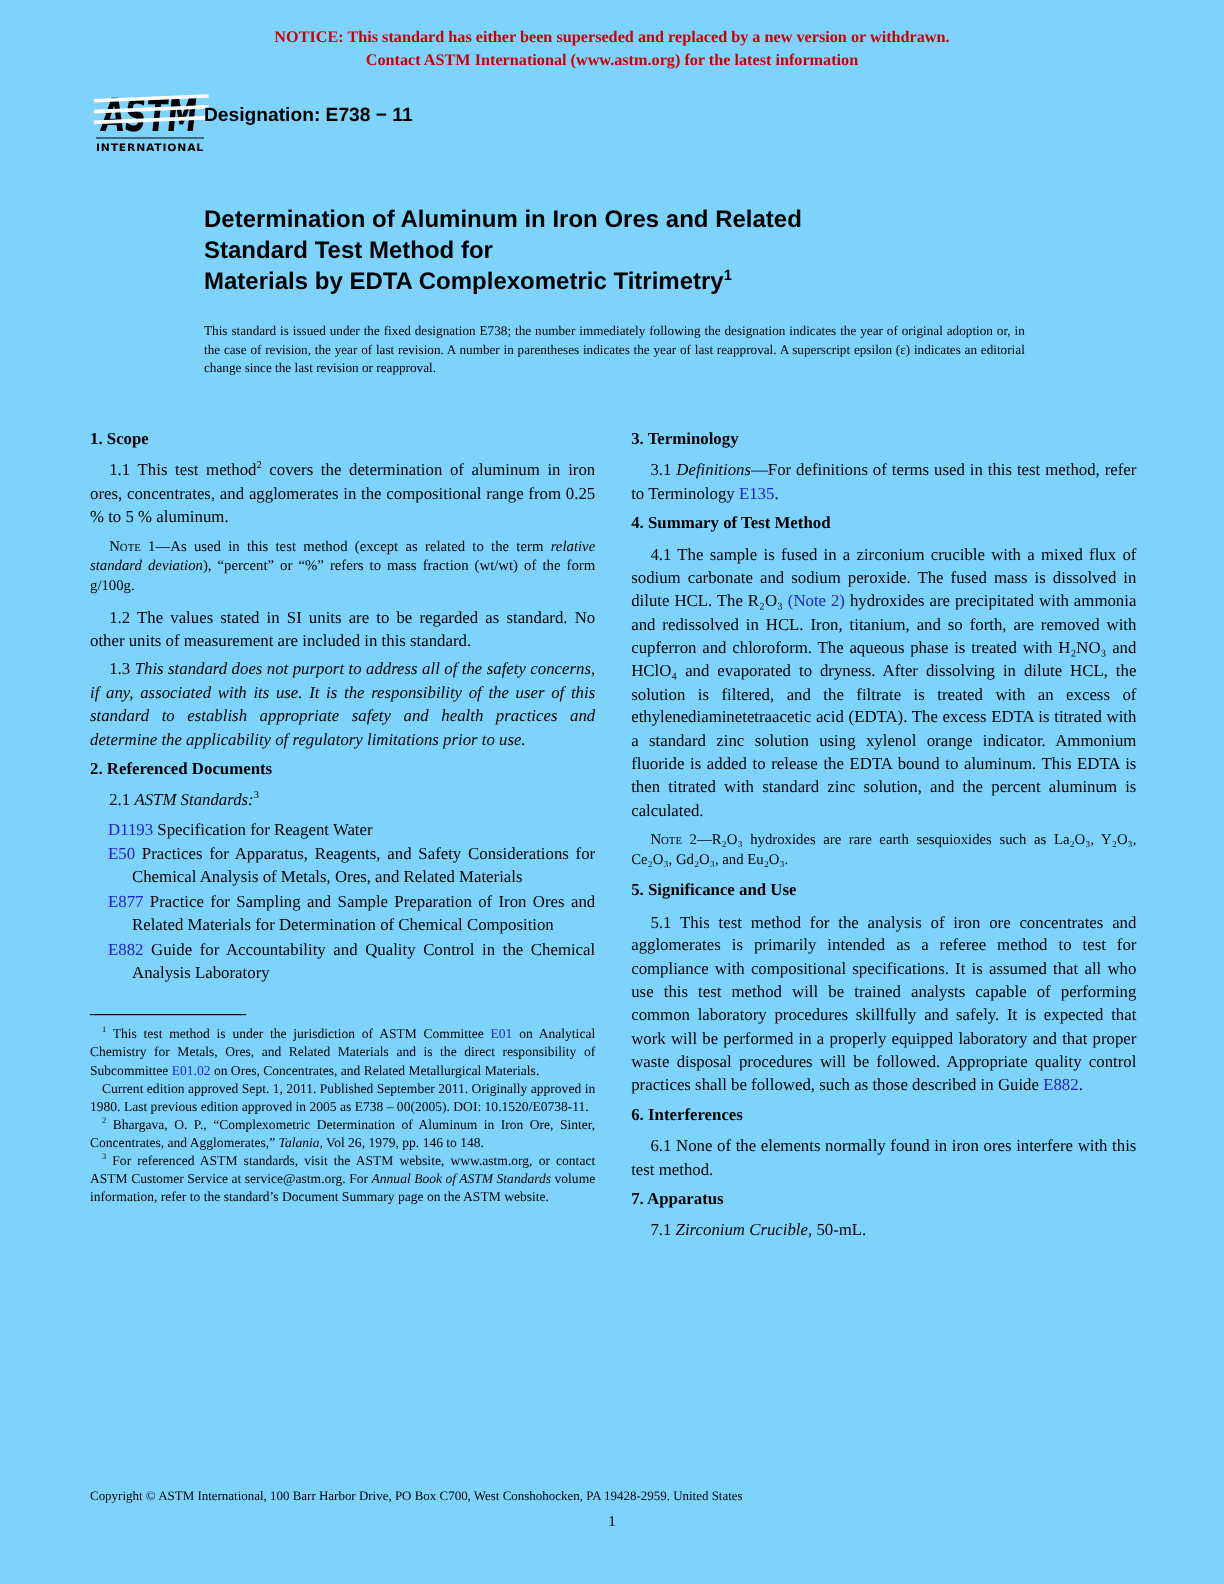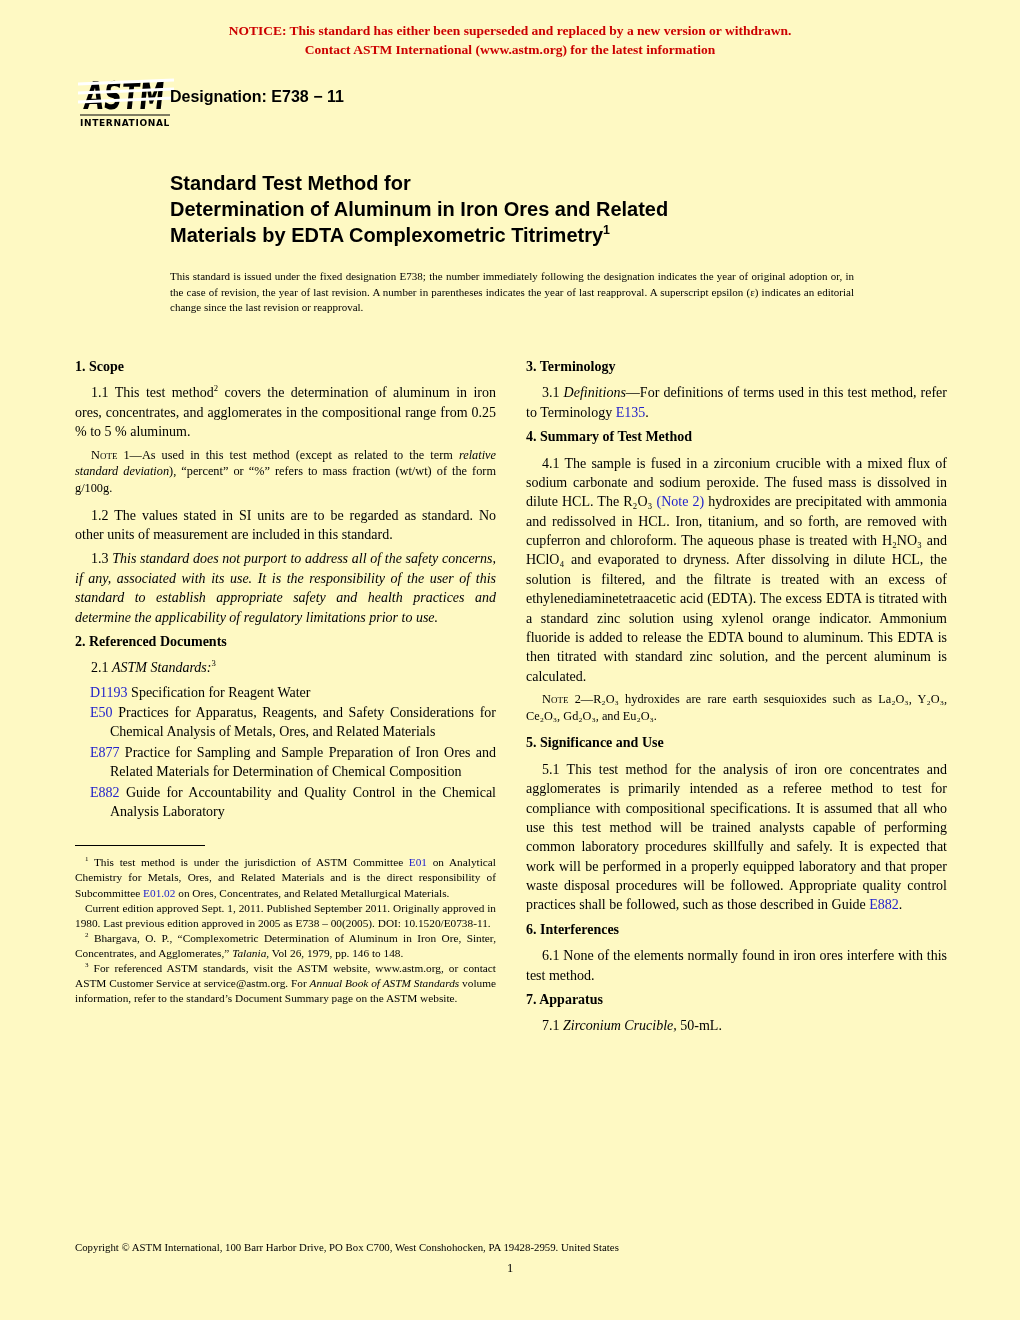--- a/index.html
+++ b/index.html
@@ -1,19 +1,19 @@
 <!DOCTYPE html>
 <html lang="en" style="--notice: #cc0000; --link: #2222cc;"><head>
 <meta charset="utf-8">
 <style>
   :root { --notice:#cc0000; --link:#2222cc; }
   * { margin:0; padding:0; box-sizing:border-box; }
   html,body { background:#ffffff; }
   .page {
-    position:relative; width:1020px; height:1320px; background:#fef9c3;
+    position:relative; width:1020px; height:1320px; background:#7dd3fc;
     font-family:"Liberation Serif","DejaVu Serif",serif; color:#000; overflow:hidden;
   }
   .notice {
     position:absolute; top:22px; left:0; width:100%; text-align:center;
     color:var(--notice); font-weight:bold; font-size:13.5px; line-height:1.4;
   }
   .logo { position:absolute; left:78px; top:62px; }
   .logo text { fill:#000; font-family:"DejaVu Sans","Liberation Sans",sans-serif; }
   .designation {
     position:absolute; left:170px; top:88px;
@@ -62,22 +62,22 @@
       <line x1="0" y1="31" x2="96" y2="27"></line>
       <line x1="0" y1="40" x2="96" y2="36"></line>
     </g>
     <line x1="2" y1="53" x2="92" y2="53" stroke="#000" stroke-width="1"></line>
     <text x="2" y="64" font-size="8.5" font-weight="bold" letter-spacing="0.6" textLength="90" lengthAdjust="spacingAndGlyphs">INTERNATIONAL</text>
   </svg>
 
   <div class="designation">Designation: E738 − 11</div>
 
   <div class="title-block">
+    <div>Determination of Aluminum in Iron Ores and Related</div>
     <div>Standard Test Method for</div>
-    <div>Determination of Aluminum in Iron Ores and Related</div>
     <div><span>Materials by EDTA Complexometric Titrimetry</span><span class="seg-sup">1</span></div>
   </div>
 
   <div class="issued">This standard is issued under the fixed designation E738; the number immediately following the designation indicates the year of original adoption or, in the case of revision, the year of last revision. A number in parentheses indicates the year of last reapproval. A superscript epsilon (ε) indicates an editorial change since the last revision or reapproval.</div>
 
   <div class="columns">
 
     <div class="col">
       <h2>1. Scope</h2>
       <p class="para"><span>1.1 This test method</span><span class="seg-sup">2</span><span> covers the determination of aluminum in iron ores, concentrates, and agglomerates in the compositional range from 0.25 % to 5 % aluminum.</span></p>

